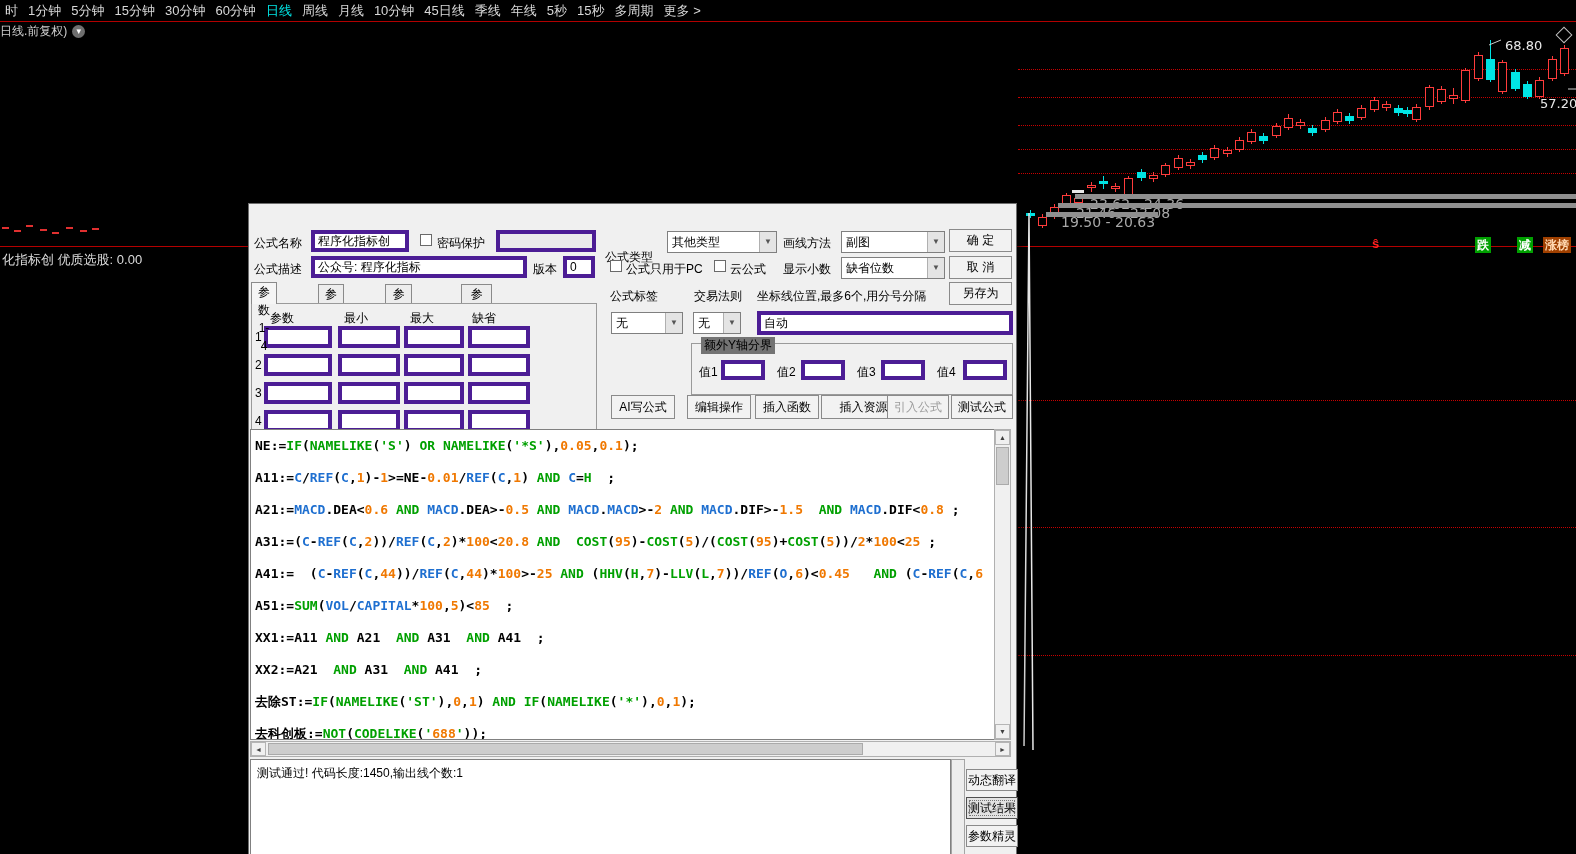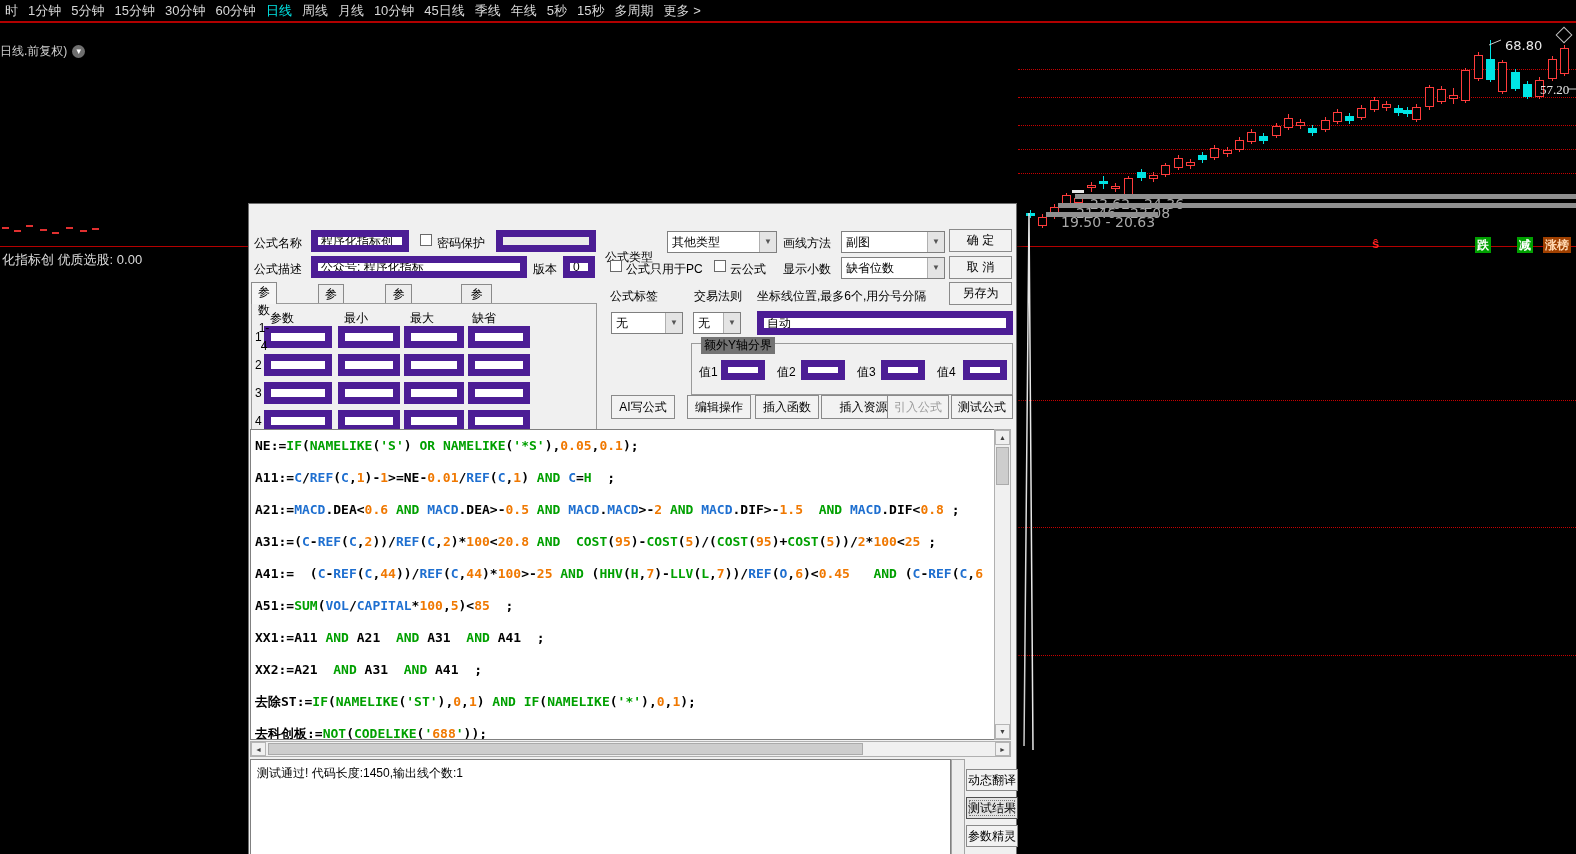--- a/index.html
+++ b/index.html
@@ -6,21 +6,21 @@
     font-family:"Liberation Sans","DejaVu Sans",sans-serif;}
   #root{position:absolute;left:0;top:0;width:1576px;height:854px;background:#000;overflow:hidden;}
   .abs{position:absolute;}
   
   #topbar{position:absolute;left:0;top:0;width:1576px;height:21px;border-bottom:2px solid #b20000;background:#000;white-space:nowrap;}
   .tb-item{display:inline-block;color:#d8d8d8;font-size:13px;line-height:21px;margin:0 5px;cursor:default;}
   .tb-item.active{color:#00e5e5;}
   #right-tools{position:absolute;right:0;top:0;height:21px;white-space:nowrap;background:#000;}
   .tool-btn{display:inline-block;box-sizing:border-box;border:1px solid #8c1616;color:#ff3030;font-size:13px;
     height:21px;line-height:19px;padding:0 7px;margin-left:1px;background:#0a0000;}
-  #subbar{position:absolute;left:0;top:22px;width:1576px;height:18px;background:#000;color:#cfcfcf;font-size:12px;line-height:18px;margin-top:20px;}
+  #subbar{position:absolute;left:0;top:22px;width:1576px;height:18px;background:#000;color:#cfcfcf;font-size:12px;line-height:18px;}
   .circle-ic{display:inline-block;width:13px;height:13px;border-radius:50%;background:#6f6f6f;color:#fff;
     font-size:9px;line-height:12px;text-align:center;vertical-align:middle;margin-left:5px;}
   #corner-diamond{position:absolute;left:1558px;top:29px;width:10px;height:10px;border:1px solid #c0c0c0;transform:rotate(45deg);background:#000;}
   
   .gridline{position:absolute;left:1018px;width:558px;height:0;border-top:1px dotted #c80000;}
   .band{position:absolute;height:5px;background:#8f8f8f;}
   .band-label{position:absolute;color:#a8a8a8;font-size:14px;font-family:"DejaVu Sans",sans-serif;white-space:nowrap;}
   .price-label{position:absolute;color:#e8e8e8;font-size:13px;font-family:"DejaVu Sans",sans-serif;white-space:nowrap;}
   #main-zero-line{position:absolute;left:0;top:246px;width:1576px;height:0;border-top:1px solid #b40000;}
   #indicator-label{position:absolute;left:2px;top:251px;color:#dcdcdc;font-size:13px;}
@@ -30,21 +30,21 @@
   .cbody{position:absolute;width:9px;box-sizing:border-box;border:1px solid;}
   .ldash{position:absolute;width:7px;height:2px;background:#e03030;}
   #white-marker{position:absolute;left:1072px;top:190px;width:12px;height:3px;background:#e8e8e8;}
   
   #dialog{position:absolute;left:248px;top:203px;width:769px;height:660px;background:#f0f0f0;
     border:1px solid #6e6e6e;box-sizing:border-box;box-shadow:3px 3px 8px rgba(0,0,0,.7);font-size:12px;color:#000;}
   #dlg-title{position:absolute;left:0;top:0;width:100%;height:20px;background:#a3403d;color:#fff;
     line-height:20px;padding-left:8px;box-sizing:border-box;font-size:12px;}
   .win-btn{position:absolute;top:3px;width:16px;height:14px;color:#fff;font-size:11px;line-height:14px;text-align:center;}
   .lbl{position:absolute;color:#000;font-size:12px;white-space:nowrap;}
-  .inp{position:absolute;background:#fff;border:7px solid #4c1d95;box-sizing:border-box;font-size:12px;
+  .inp{position:absolute;background:#fff;border:4px solid #4c1d95;box-sizing:border-box;font-size:12px;
     font-family:"Liberation Sans","DejaVu Sans",sans-serif;padding:0 3px;color:#000;}
   .inp[disabled]{background:#ebebeb;}
   .combo{position:absolute;background:#fff;border:1px solid #7f7f7f;box-sizing:border-box;}
   .combo .val{position:absolute;left:4px;top:2px;font-size:12px;white-space:nowrap;}
   .combo .arrow{position:absolute;right:0;top:0;width:16px;height:100%;background:#e4e4e4;border-left:1px solid #b0b0b0;
     color:#555;font-size:8px;text-align:center;line-height:20px;}
   .chk{position:absolute;width:12px;height:12px;background:#fff;border:1px solid #6a6a6a;box-sizing:border-box;}
   .btn{position:absolute;background:#f2f2f2;border:1px solid #8a8a8a;box-sizing:border-box;text-align:center;
     font-size:12px;color:#000;}
   .btn.disabled{color:#9c9c9c;}
@@ -199,21 +199,21 @@
   <div id="main-zero-line"></div>
   <div id="white-marker"></div>
   <div id="indicator-label">化指标创 优质选股: 0.00</div>
   <div id="signal-marker">ŝ</div>
   <div id="badges-layer">
       <div class="badge" style="left: 1475px; background: rgb(0, 160, 0); color: rgb(255, 255, 255);">跌</div>
       <div class="badge" style="left: 1517px; background: rgb(0, 160, 0); color: rgb(255, 255, 255);">减</div>
       <div class="badge" style="left: 1543px; background: rgb(160, 64, 0); color: rgb(255, 216, 176);">涨榜</div>
     </div>
   <div class="price-label" style="left:1505px;top:38px;">68.80</div>
-  <div class="price-label" style="left:1540px;top:82px;font-family:Liberation Serif, serif;">57.20</div>
+  <div class="price-label" style="left:1540px;top:96px;">57.20</div>
   <svg id="overlay-svg" class="abs" style="left:0;top:0;" width="1576" height="854">
       <polyline points="1024,746 1029,213 1033,750" fill="none" stroke="#e8e8e8" stroke-width="1.5"></polyline>
       <polyline points="1489,45 1501,40" fill="none" stroke="#cccccc" stroke-width="1"></polyline>
       <polyline points="1568,89 1576,89" fill="none" stroke="#cccccc" stroke-width="1"></polyline>
     </svg>
 
   <div id="dialog">
 
     <div class="lbl" style="left:5px;top:31px;">公式名称</div>
     <input class="inp" style="left: 62px; top: 26px; width: 98px; height: 22px;" readonly="" value="程序化指标创">

